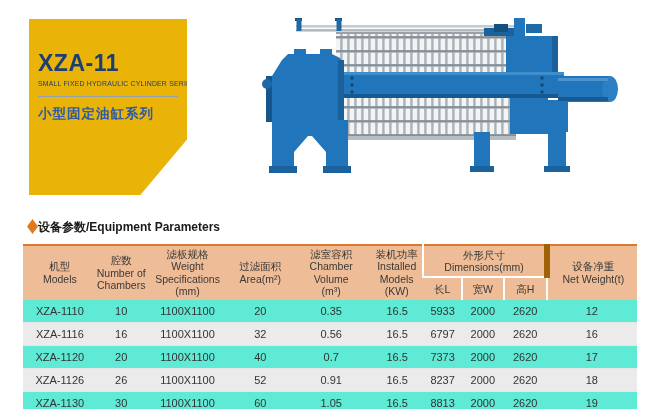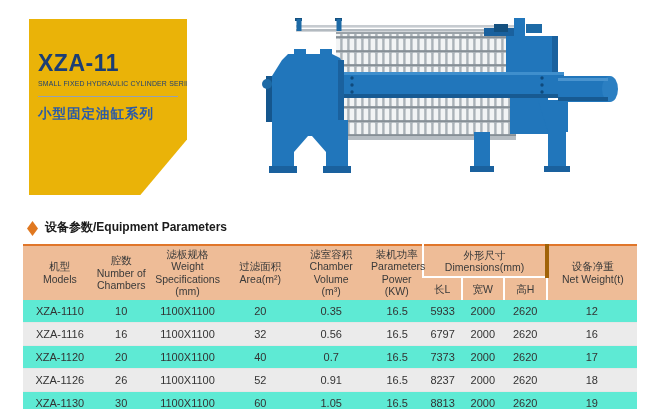--- a/index.html
+++ b/index.html
@@ -22,41 +22,41 @@
     margin-top:5px;font-size:6.9px;color:#1c3e74;letter-spacing:.2px;white-space:nowrap;
   }
   .brand-divider{margin-top:9px;height:1px;background:#93a1b5;}
   .brand-sub-cn{
     margin-top:8px;font-size:13.5px;font-weight:bold;color:#2a5aa8;letter-spacing:1px;
   }
   
   .machine{position:absolute;left:258px;top:10px;width:392px;height:172px;}
   
   .section-heading{
-    position:absolute;left:27px;top:219px;display:flex;align-items:flex-end;gap:7px;
+    position:absolute;left:27px;top:219px;display:flex;align-items:flex-start;
   }
   .diamond{
     width:11px;height:15px;background:#e07820;
     clip-path:polygon(50% 0,100% 50%,50% 100%,0 50%);flex:0 0 auto;
   }
   .section-heading-text{font-size:12px;font-weight:bold;color:#1a1a1a;}
   
   .param-wrap{position:absolute;left:23px;top:244px;width:614px;}
   table.param{
     width:100%;border-collapse:collapse;table-layout:fixed;
     border-top:2px solid #e0762a;
   }
   thead th{
     background:#eebc97;color:#3a3a3a;font-weight:normal;
     font-size:10.5px;line-height:1.18;text-align:center;vertical-align:middle;
     padding:2px 0;
   }
   thead tr.h1 th{height:24px;}
   thead tr.h2 th{height:16px;}
-  th.dim-group{border-bottom:2px solid #ffffff;border-left:2px solid #ffffff;border-right:4px solid #a16207;}
+  th.dim-group{border-bottom:2px solid #ffffff;border-left:2px solid #ffffff;border-right:6px solid #a16207;}
   tr.h2 th.dim-sub{border-left:2px solid #ffffff;text-align:center;}
   tr.h2 th.dim-sub:first-child{border-left:none;}
   tr.h2 th.dim-sub:last-child{border-right:2px solid #ffffff;margin-left:8px;}
   th .l{display:block;}
   tbody td{
     height:20px;text-align:center;font-size:11px;color:#333;
     border-bottom:1px solid #e6e6e6;background:#5eead4;
   }
   tbody tr:nth-child(even) td{background:#ebebeb;}
 </style>
@@ -171,21 +171,21 @@
           <span class="l">过滤面积</span>
           <span class="l">Area(m²)</span>
         </th>
         <th rowspan="2">
           <span class="l">滤室容积</span>
           <span class="l">Chamber Volume</span>
           <span class="l">(m³)</span>
         </th>
         <th rowspan="2">
           <span class="l">装机功率</span>
-          <span class="l">Parameters Power</span>
+          <span class="l">Installed Models</span>
           <span class="l">(KW)</span>
         </th>
         <th colspan="3" class="dim-group">外形尺寸 Dimensions(mm)</th>
         <th rowspan="2">
           <span class="l">设备净重</span>
           <span class="l">Net Weight(t)</span>
         </th>
       </tr>
       <tr class="h2">
         <th class="dim-sub">长L</th>

